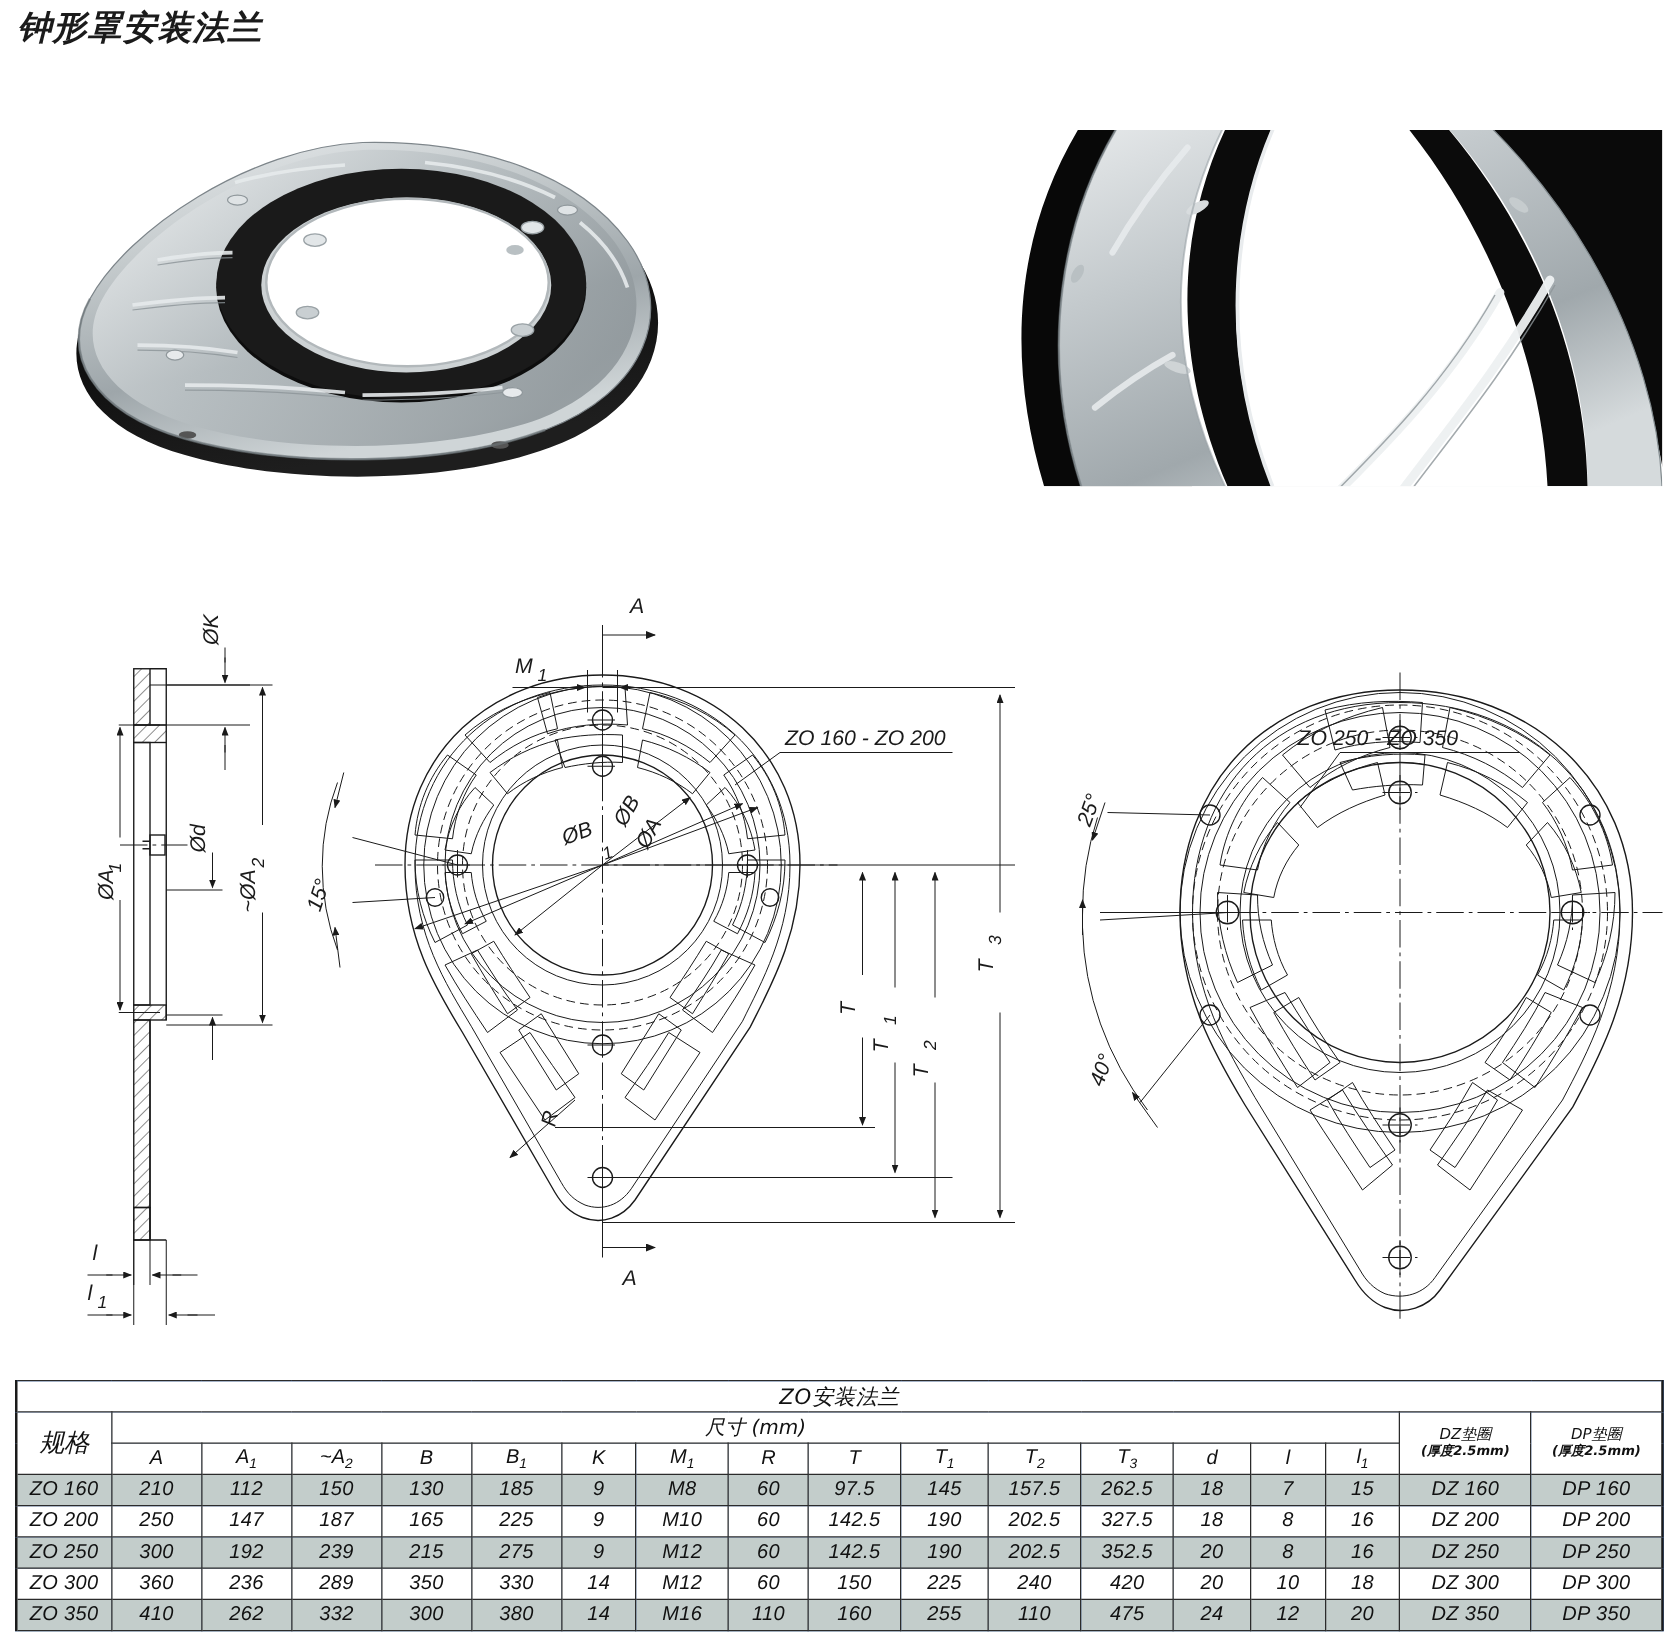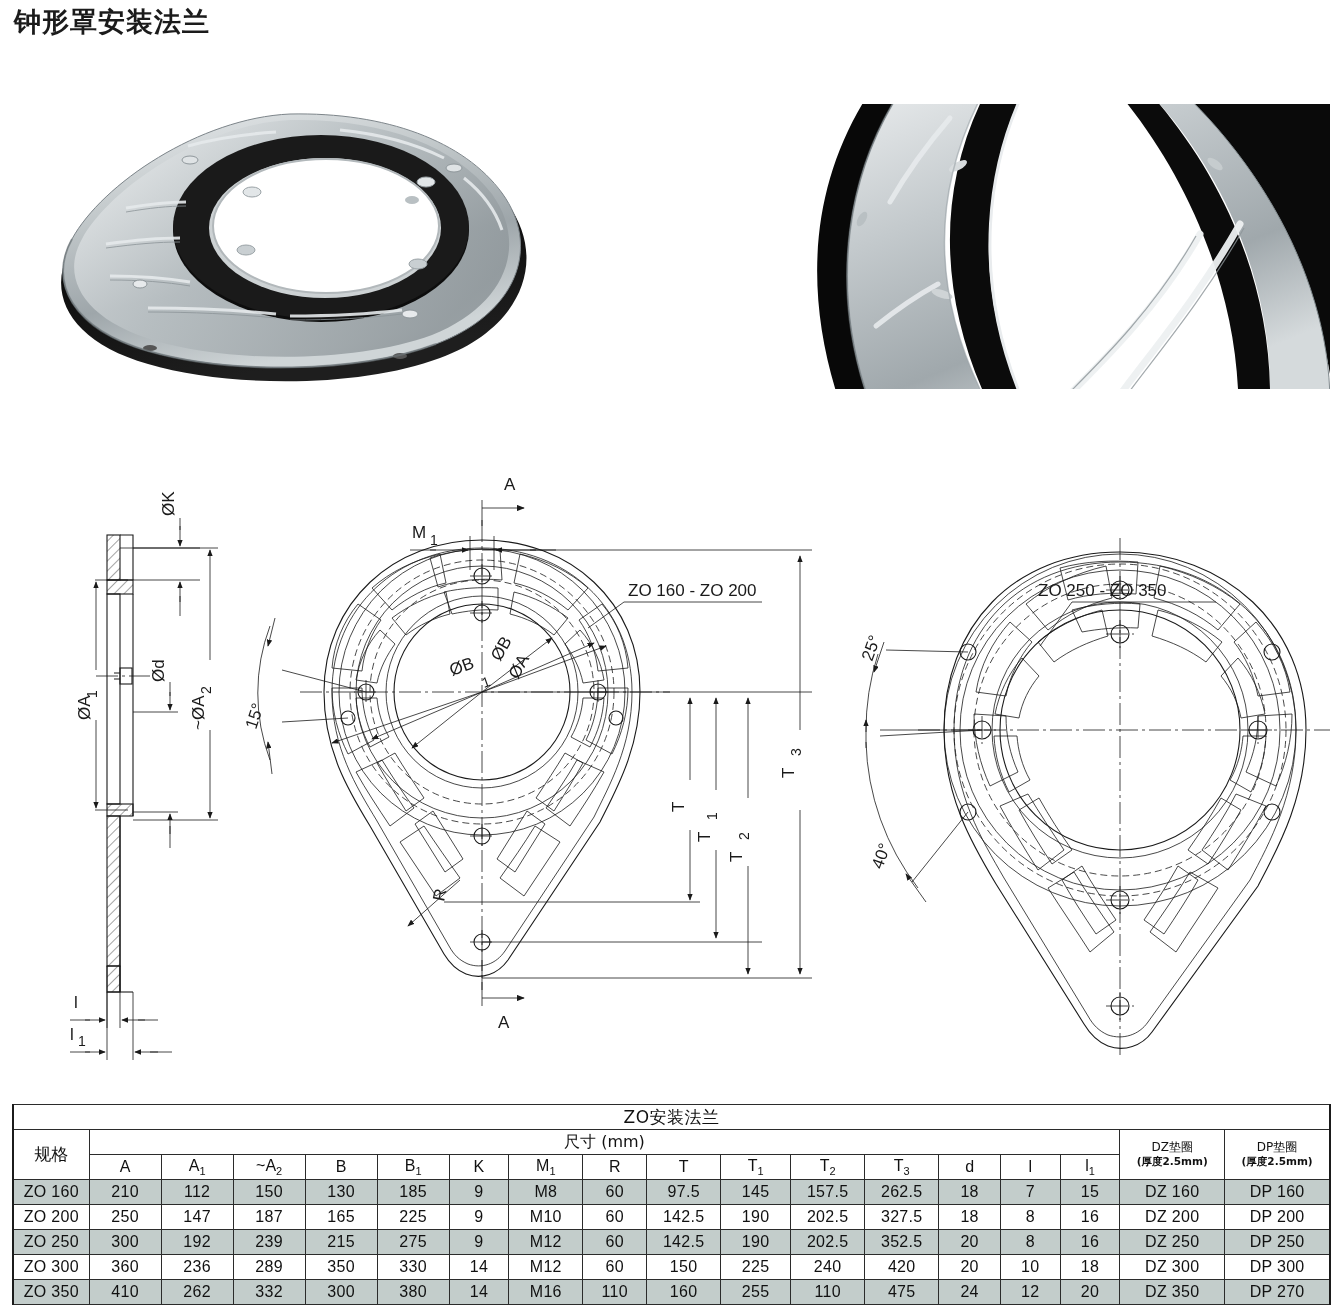--- a/index.html
+++ b/index.html
@@ -5,21 +5,21 @@
 <style>
   html,body{margin:0;padding:0;}
   body{
     width:1343px;height:1312px;
     background:#ffffff;
     font-family:"Liberation Sans","DejaVu Sans",sans-serif;
     color:#1a1a1a;
     position:relative;
     overflow:hidden;
   }
-  .page{position:relative;width:1343px;height:984px;}
+  .page{position:relative;width:1343px;height:984px;font-style:italic;}
 
   
   .page-title{
     position:absolute;left:14px;top:4px;
     font-size:27px;font-weight:bold;letter-spacing:1px;
     color:#1b1b1b;
     font-family:"DejaVu Sans","Liberation Sans",sans-serif;
   }
 
   
@@ -55,21 +55,21 @@
   .t-title{
     font-size:17px;font-weight:bold;height:26px;letter-spacing:.5px;
     font-family:"DejaVu Sans","Liberation Sans",sans-serif;
   }
   .t-dim{
     font-size:16px;font-weight:bold;height:24px;
     font-family:"DejaVu Sans","Liberation Sans",sans-serif;
     margin-left:40px;
   }
   .t-spec{
-    font-size:17px;font-weight:bold;
+    font-size:20px;font-weight:bold;
     font-family:"DejaVu Sans","Liberation Sans",sans-serif;
   }
   .t-sym{font-size:16px;}
   .t-sym sub{font-size:11px;}
   .t-wsh{
     font-size:12px;font-weight:bold;line-height:1.25;
     font-family:"DejaVu Sans","Liberation Sans",sans-serif;
   }
   .t-wsh .sub{font-size:10.5px;font-weight:bold;display:block;}
   tr.shade td{background:#c3cdcb;}
@@ -682,19 +682,19 @@
             <td class="v">M16</td>
             <td class="v">110</td>
             <td class="v">160</td>
             <td class="v">255</td>
             <td class="v">110</td>
             <td class="v">475</td>
             <td class="v">24</td>
             <td class="v">12</td>
             <td class="v">20</td>
             <td class="v">DZ 350</td>
-            <td class="v rgt">DP 270</td>
+            <td class="v rgt">DP 350</td>
           </tr>
         </tbody>
     </table>
   </div>
 
 </div>
 
 </body></html>

